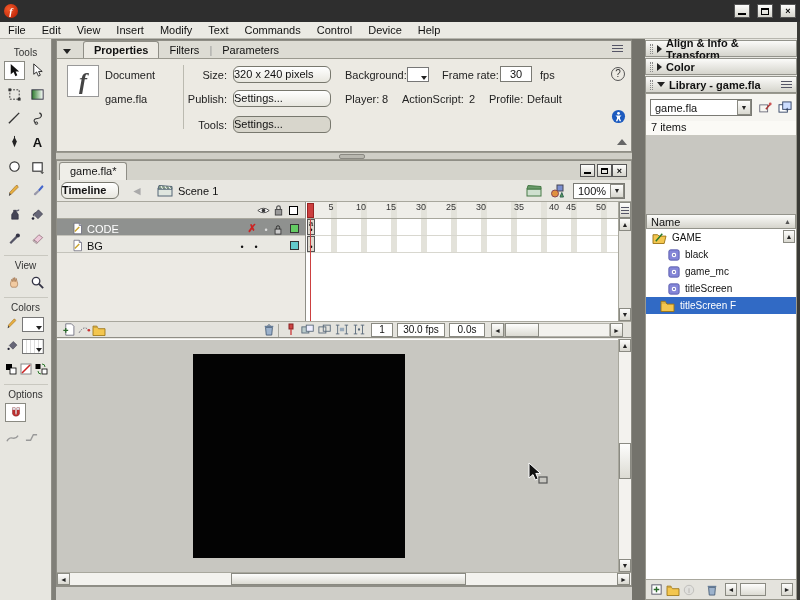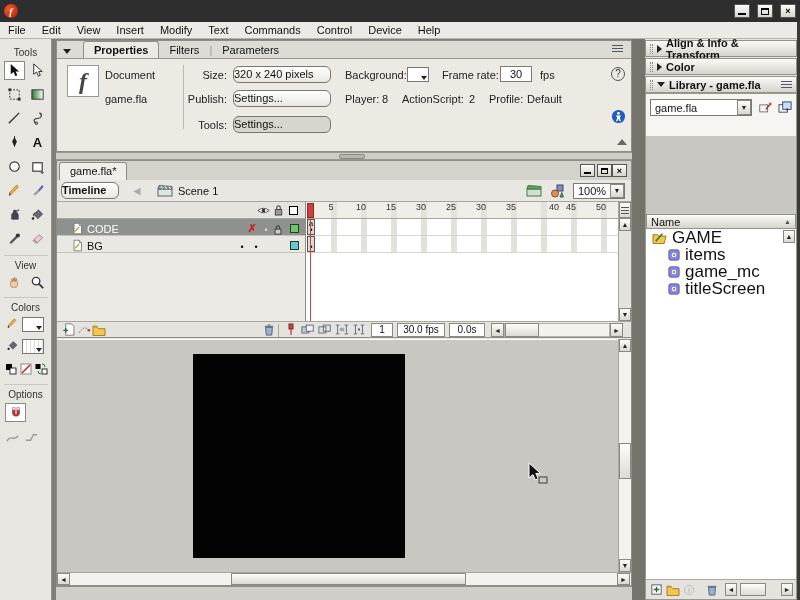--- a/index.html
+++ b/index.html
@@ -56,21 +56,21 @@
   .frames{background:#fff}
   .stripes{background-image:repeating-linear-gradient(to right,transparent 0,transparent 24px,#e3e2da 24px,#e3e2da 30px)}
   .kf{position:absolute;width:8px;height:16px;background:#dedacf;border:1px solid #555;display:flex;flex-direction:column;align-items:center;justify-content:space-between;line-height:6px}
   .kfa{font-size:8px;line-height:7px}
   .kfdot{font-size:9px;line-height:7px}
   .statusbox{background:#fff;border:1px solid #8a8a82;height:14px;text-align:center;font-size:10px;line-height:12px}
   .tlicon{width:15px;height:14px;display:flex;align-items:center;justify-content:center}
 
   
   .rightcol{left:645px;top:39px;width:152px;height:561px;background:#e7e6e0}
-  .librow{height:17px;display:flex;align-items:center;font-size:17px}
+  .librow{height:17px;display:flex;align-items:center;font-size:10px}
   .librow.sel{background:var(--selection,#316ac5);color:#fff}
   .libitem-icon{margin-right:5px;display:flex}
   svg{display:block}
 </style>
 </head>
 <body>
 
 <div id="app">
 
   <div class="abs titlebar">
@@ -427,21 +427,21 @@
       </div>
 
       <div class="abs frames" style="left:250px;top:0;width:311px;height:119px">
         <div class="abs stripes" style="left:0;top:0;width:311px;height:17px;background-color:#efeee9;border-bottom:1px solid #a8a79d;font-size:9px;color:#333">
           <span class="abs" style="left:14px;width:20px;text-align:center">5</span>
           <span class="abs" style="left:44px;width:20px;text-align:center">10</span>
           <span class="abs" style="left:74px;width:20px;text-align:center">15</span>
           <span class="abs" style="left:104px;width:20px;text-align:center">30</span>
           <span class="abs" style="left:134px;width:20px;text-align:center">25</span>
           <span class="abs" style="left:164px;width:20px;text-align:center">30</span>
-          <span class="abs" style="left:194px;width:20px;text-align:center">35</span>
+          <span class="abs" style="left:202px;width:20px;text-align:center">35</span>
           <span class="abs" style="left:237px;width:20px;text-align:center">40</span>
           <span class="abs" style="left:254px;width:20px;text-align:center">45</span>
           <span class="abs" style="left:284px;width:20px;text-align:center">50</span>
           <span class="abs" style="left:0;top:1px;width:7px;height:15px;background:var(--playhead,#cc4040);border:1px solid #922"></span>
         </div>
         <div class="abs stripes" style="left:0;top:17px;width:311px;height:17px;border-bottom:1px solid #d8d7cf">
           <span class="kf" style="left:0;top:0">
               <span class="kfa">a</span>
               <span class="kfdot">•</span>
             </span>
@@ -581,20 +581,21 @@
             <circle cx="14" cy="3" r="1.6" fill="#c55"></circle>
           </svg>
         </span>
       <span class="abs" style="left:132px;top:7px">
           <svg width="15" height="13" viewBox="0 0 16 14">
             <rect x="1" y="4" width="9" height="8" fill="#fff" stroke="#346"></rect>
             <rect x="5" y="1" width="9" height="8" fill="#cdf" stroke="#346"></rect>
             <path d="M8 10 l3 0 -1 -3" fill="#346"></path>
           </svg>
         </span>
+      <div class="abs" style="left:0;top:27px;width:150px;height:15px;background:#fbfaf6;border-bottom:1px solid #c9c8c0;padding-left:5px">7 items</div>
       <div class="abs" style="left:0;top:42px;width:150px;height:78px;background:#c8c7c1"></div>
       <div class="phead abs" style="left:0;top:120px;width:150px;height:15px;font-weight:normal">
         <span>Name</span>
         <span style="flex:1"></span>
         <span style="font-size:7px;color:#555">▲</span>
       </div>
       <div class="abs" style="left:0;top:135px;width:150px;height:350px;background:#fff">
         <div class="librow" style="padding-left:6px">
           <span class="libitem-icon">
               <svg width="15" height="13" viewBox="0 0 16 14">
@@ -607,41 +608,50 @@
           <span style="width:9px;height:9px;border:1px solid #555;background:#fff;margin-right:4px"></span>
         </div>
         <div class="librow" style="padding-left:22px">
           <span class="libitem-icon">
               <svg width="12" height="12" viewBox="0 0 14 14">
                 <rect x="1" y="1" width="12" height="12" rx="2" fill="#8486d8" stroke="#5355a8"></rect>
                 <circle cx="7" cy="7" r="2.6" fill="#fff"></circle>
                 <circle cx="7" cy="7" r="1.1" fill="#5355a8"></circle>
               </svg>
             </span>
-          <span>items</span>
+          <span>black</span>
         </div>
         <div class="librow" style="padding-left:22px">
           <span class="libitem-icon">
               <svg width="12" height="12" viewBox="0 0 14 14">
                 <rect x="1" y="1" width="12" height="12" rx="2" fill="#8486d8" stroke="#5355a8"></rect>
                 <circle cx="7" cy="7" r="2.6" fill="#fff"></circle>
                 <circle cx="7" cy="7" r="1.1" fill="#5355a8"></circle>
               </svg>
             </span>
           <span>game_mc</span>
         </div>
         <div class="librow" style="padding-left:22px">
           <span class="libitem-icon">
               <svg width="12" height="12" viewBox="0 0 14 14">
                 <rect x="1" y="1" width="12" height="12" rx="2" fill="#8486d8" stroke="#5355a8"></rect>
                 <circle cx="7" cy="7" r="2.6" fill="#fff"></circle>
                 <circle cx="7" cy="7" r="1.1" fill="#5355a8"></circle>
               </svg>
             </span>
           <span>titleScreen</span>
+        </div>
+        <div class="librow sel" style="padding-left:14px">
+          <span class="libitem-icon">
+              <svg width="15" height="13" viewBox="0 0 16 14">
+                <path d="M1 4 h5 l1.5 1.5 H15 v8 H1 Z" fill="#f3c64f" stroke="#9a7414"></path>
+                <path d="M1 4 v-1.5 h4.5 l1 1.5" fill="#f3c64f" stroke="#9a7414"></path>
+              </svg>
+            </span>
+          <span>titleScreen F</span>
         </div>
       </div>
 
       <div class="abs flex" style="left:0;top:485px;width:150px;height:20px;background:#e4e3dd;border-top:1px solid #a8a79d;gap:3px;padding-left:4px">
         <span>
             <svg width="13" height="13" viewBox="0 0 14 14">
               <rect x="2" y="2" width="10" height="10" fill="#fff" stroke="#556"></rect>
               <path d="M4 7 h6 M7 4 v6" stroke="#2a6a2a" stroke-width="1.5"></path>
             </svg>
           </span>

